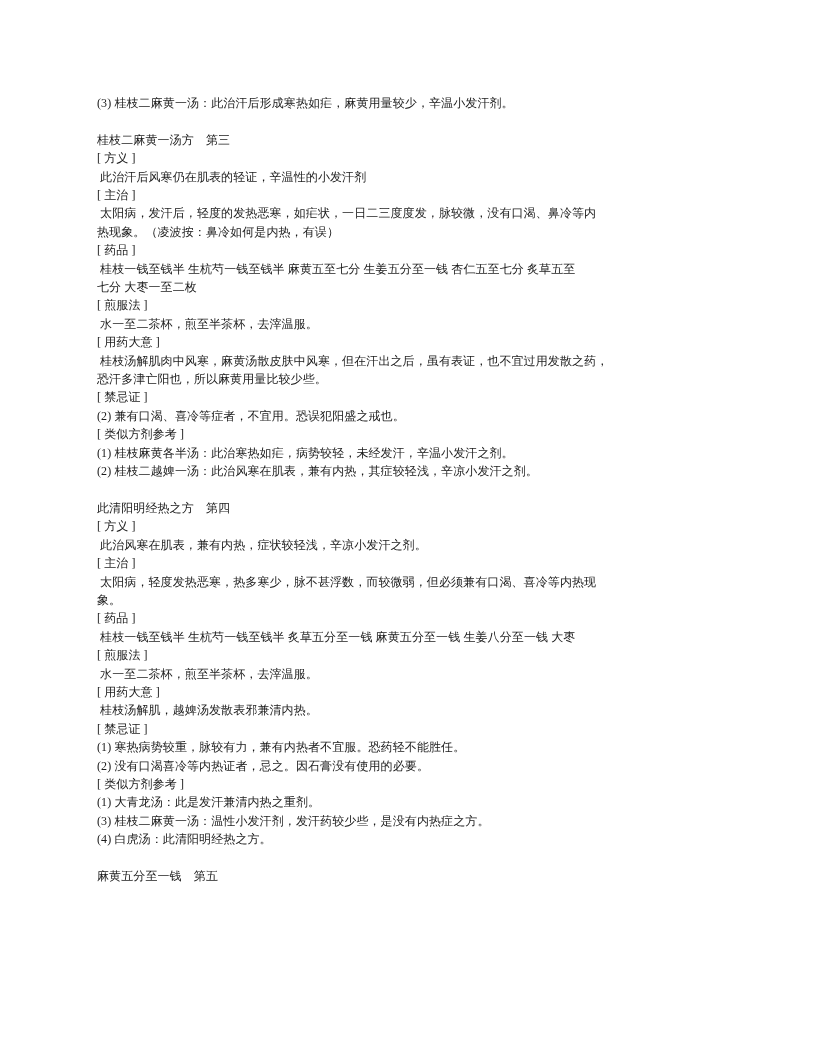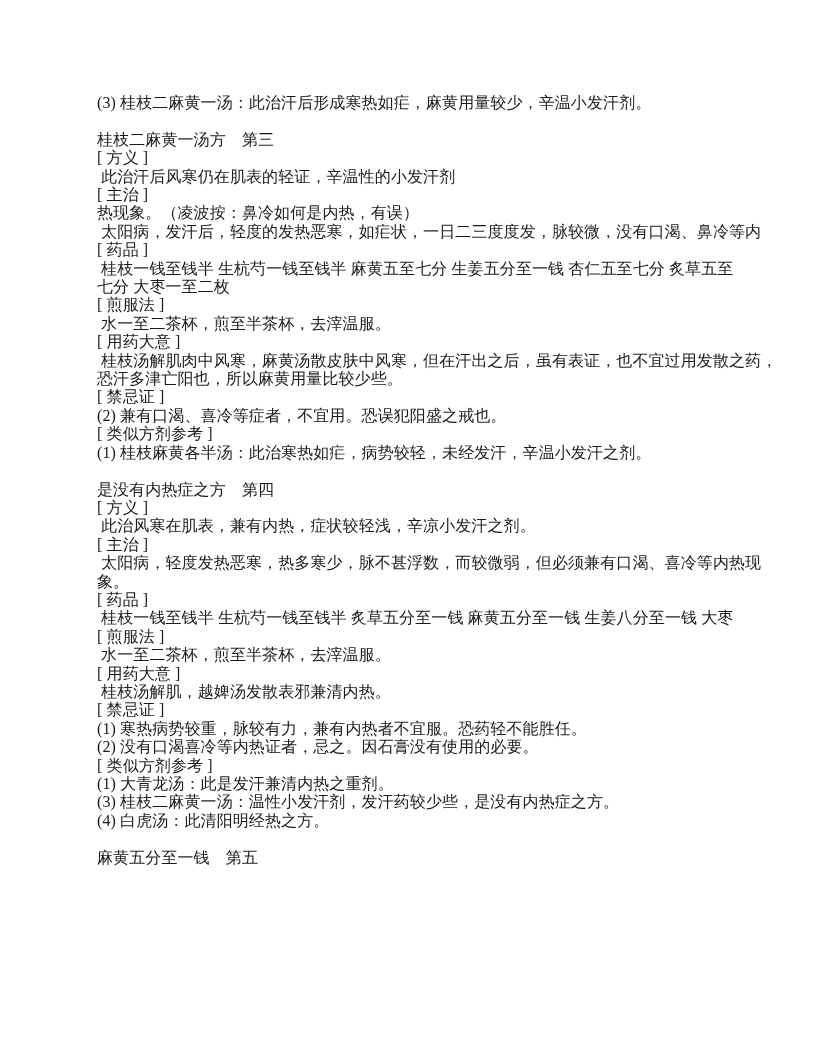--- a/index.html
+++ b/index.html
@@ -13,21 +13,21 @@
     height: 1056px;
     background: #ffffff;
     overflow: hidden;
   }
   .doc {
     position: absolute;
     left: 97px;
     top: 94px;
     width: 648px;
     font-family: "Liberation Serif", "DejaVu Serif", serif;
-    font-size: 16px;
+    font-size: 12px;
     line-height: 18.4px;
     letter-spacing: 0.1px;
     color: #1a1a1a;
     font-weight: 400;
   }
   .line {
     white-space: pre;
     min-height: 18.4px;
   }
 </style>
@@ -35,36 +35,37 @@
 <body>
 
 <div class="page" style="background: rgb(255, 255, 255);">
   <div class="doc" style="color: rgb(26, 26, 26);">
       <div class="line">(3) 桂枝二麻黄一汤：此治汗后形成寒热如疟，麻黄用量较少，辛温小发汗剂。</div>
       <div class="line"></div>
       <div class="line">桂枝二麻黄一汤方　第三</div>
       <div class="line">[ 方义 ]</div>
       <div class="line"> 此治汗后风寒仍在肌表的轻证，辛温性的小发汗剂</div>
       <div class="line">[ 主治 ]</div>
+      <div class="line"> 太阳病，发汗后，轻度的发热恶寒，如疟状，一日二三度度发，脉较微，没有口渴、鼻冷等内</div>
       <div class="line">热现象。（凌波按：鼻冷如何是内热，有误）</div>
-      <div class="line"> 太阳病，发汗后，轻度的发热恶寒，如疟状，一日二三度度发，脉较微，没有口渴、鼻冷等内</div>
       <div class="line">[ 药品 ]</div>
       <div class="line"> 桂枝一钱至钱半 生杭芍一钱至钱半 麻黄五至七分 生姜五分至一钱 杏仁五至七分 炙草五至</div>
       <div class="line">七分 大枣一至二枚</div>
       <div class="line">[ 煎服法 ]</div>
       <div class="line"> 水一至二茶杯，煎至半茶杯，去滓温服。</div>
       <div class="line">[ 用药大意 ]</div>
       <div class="line"> 桂枝汤解肌肉中风寒，麻黄汤散皮肤中风寒，但在汗出之后，虽有表证，也不宜过用发散之药，</div>
       <div class="line">恐汗多津亡阳也，所以麻黄用量比较少些。</div>
       <div class="line">[ 禁忌证 ]</div>
       <div class="line">(2) 兼有口渴、喜冷等症者，不宜用。恐误犯阳盛之戒也。</div>
       <div class="line">[ 类似方剂参考 ]</div>
       <div class="line">(1) 桂枝麻黄各半汤：此治寒热如疟，病势较轻，未经发汗，辛温小发汗之剂。</div>
+      <div class="line">(2) 桂枝二越婢一汤：此治风寒在肌表，兼有内热，其症较轻浅，辛凉小发汗之剂。</div>
       <div class="line"></div>
-      <div class="line">是没有内热症之方　第四</div>
+      <div class="line">此清阳明经热之方　第四</div>
       <div class="line">[ 方义 ]</div>
       <div class="line"> 此治风寒在肌表，兼有内热，症状较轻浅，辛凉小发汗之剂。</div>
       <div class="line">[ 主治 ]</div>
       <div class="line"> 太阳病，轻度发热恶寒，热多寒少，脉不甚浮数，而较微弱，但必须兼有口渴、喜冷等内热现</div>
       <div class="line">象。</div>
       <div class="line">[ 药品 ]</div>
       <div class="line"> 桂枝一钱至钱半 生杭芍一钱至钱半 炙草五分至一钱 麻黄五分至一钱 生姜八分至一钱 大枣</div>
       <div class="line">[ 煎服法 ]</div>
       <div class="line"> 水一至二茶杯，煎至半茶杯，去滓温服。</div>
       <div class="line">[ 用药大意 ]</div>

